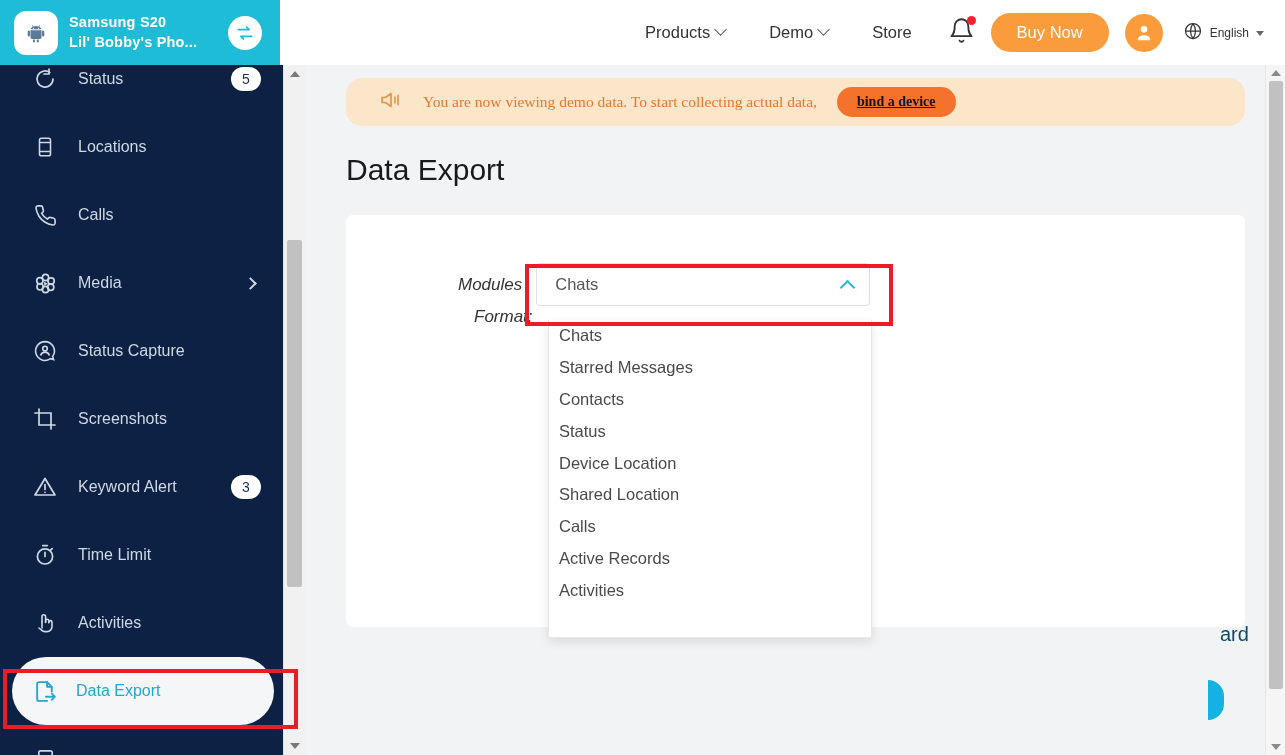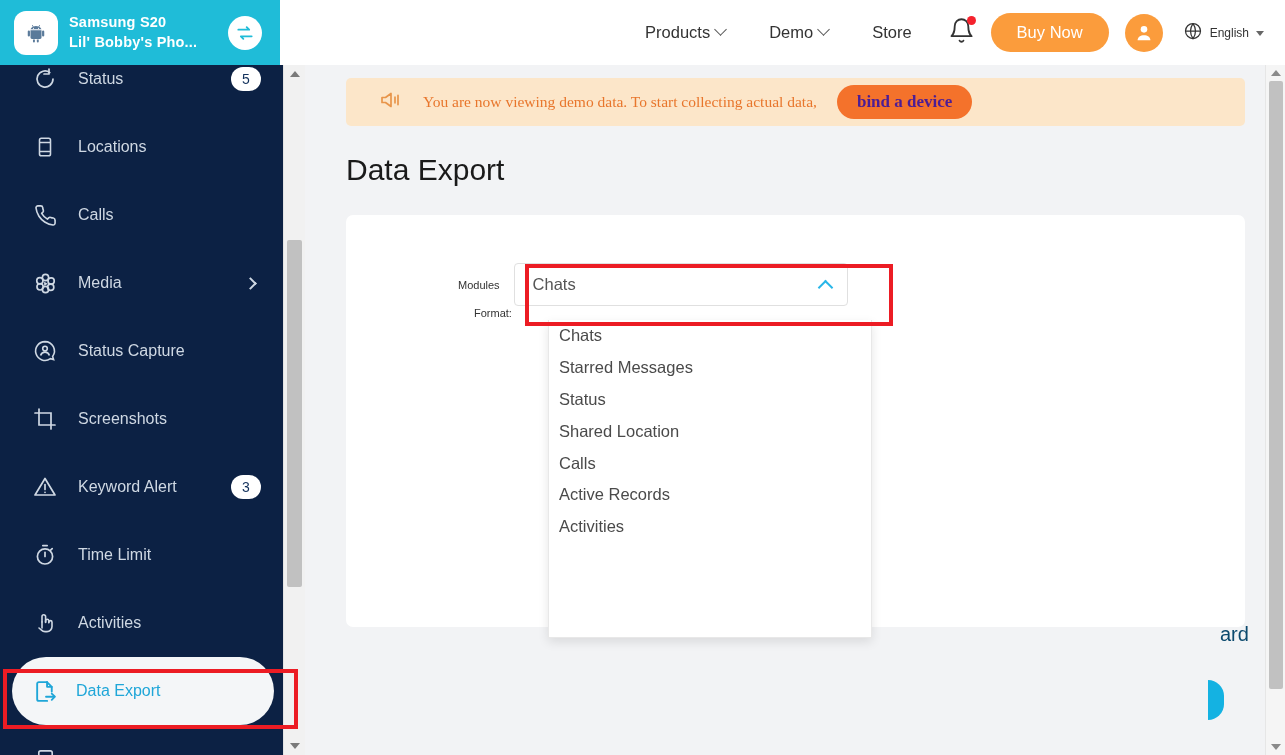--- a/index.html
+++ b/index.html
@@ -113,40 +113,40 @@
     background: #c1c1c1; border-radius: 2px;
   }
 
   
   .main {
     position: absolute; top: 65px; left: 305px; width: 960px; height: 690px;
     background: #f2f3f5; overflow: hidden;
   }
   .demo-banner {
     margin: 13px 20px 0 41px; height: 48px; background: #fce6c9;
-    border-radius: 5px; display: flex; align-items: center; padding-left: 33px;
+    border-radius: 16px; display: flex; align-items: center; padding-left: 33px;
     gap: 20px;
   }
   .demo-text { color: #e8762c; font-size: 15.5px; font-family: "Liberation Serif", serif; }
   .bind-btn {
-    background: #f4722b; color: #4c1d95; border: none; border-radius: 17px;
-    padding: 7px 20px; font-size: 17px; cursor: pointer;
-    font-family: "Liberation Serif", serif; font-weight: bold;
+    background: #f4722b; color: #0f172a; border: none; border-radius: 17px;
+    padding: 7px 20px; font-size: 14px; cursor: pointer;
+    font-family: "Liberation Serif", serif; font-weight: bold; text-decoration: underline;
   }
   .page-title {
     margin: 27px 0 0 41px; font-size: 30px; color: #1a1a1a; font-weight: normal;
   }
   .card {
     margin: 28px 20px 0 41px; background: #fff; border-radius: 7px;
     height: 412px; position: relative;
   }
   .row { display: flex; align-items: center; }
   .row-modules { position: absolute; left: 112px; top: 48px; }
   .row-format  { position: absolute; left: 128px; top: 92px; }
-  .field-label { font-size: 11px; color: #333; }
+  .field-label { font-size: 17px; color: #333; font-style: italic; }
   .select-box {
     width: 334px; height: 43px; border: 1px solid #e0e0e0; border-radius: 4px;
     background: #fff; display: flex; align-items: center; justify-content: space-between;
     padding: 0 16px 0 18px; margin-left: 14px; cursor: pointer;
   }
   .select-value { font-size: 16.5px; color: #555; }
   .chev-up {
     width: 11px; height: 11px; border-left: 2.4px solid #29b6e8;
     border-top: 2.4px solid #29b6e8; transform: rotate(45deg); position: relative; top: 3px;
   }
@@ -426,21 +426,23 @@
 
       <div class="hidden-text-ard">ard</div>
       <div class="blue-arc"></div>
 
     </div>
   </div>
 
   <div class="dropdown">
     <div class="dd-item">Chats</div>
     <div class="dd-item">Starred Messages</div>
+    <div class="dd-item">Contacts</div>
     <div class="dd-item">Status</div>
+    <div class="dd-item">Device Location</div>
     <div class="dd-item">Shared Location</div>
     <div class="dd-item">Calls</div>
     <div class="dd-item">Active Records</div>
     <div class="dd-item">Activities</div>
   </div>
 
   <div class="red-box-modules"></div>
   <div class="red-box-sidebar"></div>
 
   <div class="page-scroll">

